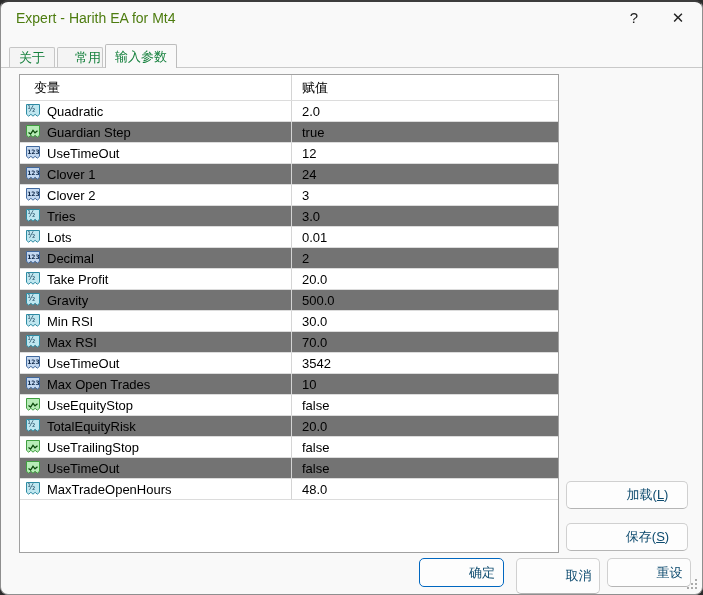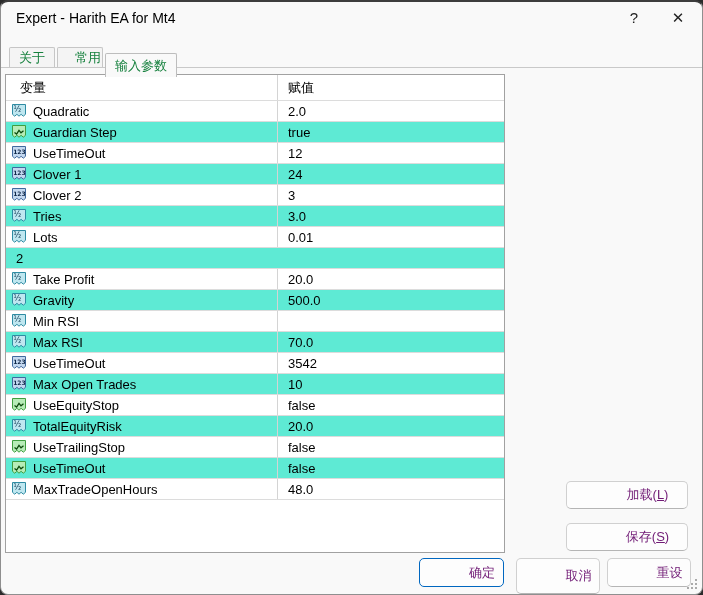--- a/index.html
+++ b/index.html
@@ -4,55 +4,55 @@
 <style>
   * { margin:0; padding:0; box-sizing:border-box; }
   html,body { width:703px; height:595px; overflow:hidden; background:#2b2b2b;
     font-family:"Liberation Sans", sans-serif; }
   .dialog { position:absolute; left:0; top:0; width:703px; height:595px;
     background:#f9f9f9; border:1px solid #8f8f8f; border-top:2px solid #3d3d3d;
     border-radius:8px; overflow:hidden; }
 
   
   .titlebar { position:absolute; top:0; left:0; right:0; height:32px; }
-  .title { position:absolute; left:15px; top:8px; font-size:14px; color:#000000; white-space:nowrap; }
+  .title { position:absolute; left:15px; top:8px; font-size:14px; color:#4d7c0f; white-space:nowrap; }
   .tb-btn { position:absolute; top:0; width:44px; height:31px; display:flex;
     align-items:center; justify-content:center; font-size:15px; color:#222; cursor:default; }
   .tb-help { right:46px; }
   .tb-close { right:2px; }
 
   
   .tabline { position:absolute; top:65px; left:0; right:0; height:1px; background:#c9c9c9; z-index:1; }
   .tab { position:absolute; display:flex; align-items:center; justify-content:center;
     font-size:13px; color:#15803d; border:1px solid #c6c6c6; border-bottom:none;
     border-radius:2px 2px 0 0; background:#f4f4f4; z-index:1; }
   .tab-inactive1 { left:8px; top:45px; width:46px; height:20px; }
   .tab-inactive2 { left:56px; top:45px; width:46px; height:20px;padding-left:16px; }
   .tab-active { left:104px; top:42px; width:72px; height:24px; background:#f9f9f9;
-    border-color:#bdbdbd; z-index:2;margin-top:9px; }
-
-  
-  .ptable { position:absolute; left:4px; top:72px; width:500px; height:479px;
+    border-color:#bdbdbd; z-index:2; }
+
+  
+  .ptable { position:absolute; left:18px; top:72px; width:540px; height:479px;
     background:#ffffff; border:1px solid #a1a1a1; overflow:hidden; }
   .thead { display:flex; height:26px; align-items:center; font-size:13px; color:#000;
     border-bottom:1px solid #dcdcdc; }
   .hc1 { width:272px; height:100%; display:flex; align-items:center; padding-left:14px;
     border-right:1px solid #d4d4d4; }
   .hc2 { flex:1; height:100%; display:flex; align-items:center; padding-left:10px; }
   .trow { display:flex; height:21px; align-items:center; font-size:13px; color:#000;
     border-bottom:1px solid #dcdcdc; background:#ffffff; }
-  .trow.alt { background:#5eead4; }
+  .trow.alt { background:#737373; }
   .tc1 { width:272px; height:100%; display:flex; align-items:center; padding-left:5px;
     border-right:1px solid #d4d4d4; }
   .tc2 { flex:1; height:100%; display:flex; align-items:center; padding-left:10px; }
   .picon { width:16px; height:16px; margin-right:6px; flex:none; display:flex; }
 
   
   .btn { position:absolute; display:flex; align-items:center; justify-content:center;
-    font-size:13px; color:#701a75; background:#fdfdfd; border:1px solid #d0d0d0;
+    font-size:13px; color:#0c4a6e; background:#fdfdfd; border:1px solid #d0d0d0;
     border-bottom-color:#b5b5b5; border-radius:5px; cursor:default;padding-left:41px; }
   .btn-load { left:565px; top:479px; width:122px; height:28px; }
   .btn-save { left:565px; top:521px; width:122px; height:28px; }
   .btn-ok   { left:418px; top:556px; width:85px; height:29px; border:1px solid #0067c0; }
   .btn-cancel { left:515px; top:556px; width:84px; height:36px; }
   .btn-reset  { left:606px; top:556px; width:84px; height:29px; }
   .acckey { text-decoration:underline; }
 
   
   .grip { position:absolute; right:5px; bottom:5px; width:12px; height:12px; }
@@ -185,20 +185,29 @@
                 <text x="2.6" y="9" font-size="8" fill="#0d3550" font-family="DejaVu Sans, sans-serif">½</text>
               </svg>
             </span>
             <span>Lots</span>
           </div>
           <div class="tc2">
             <span>0.01</span>
           </div>
         </div>
         <div class="trow alt">
+          <div class="tc1">
+            <span class="picon">
+              <svg width="16" height="16" viewBox="0 0 16 16">
+                <path d="M1.5,1.5 H14.5 V11.3 L12.3,13.2 10.1,11.3 8,13.2 5.9,11.3 3.7,13.2 1.5,11.3 Z" fill="#c4d8f0" stroke="#41699e" stroke-width="1"></path>
+                <text x="2.2" y="9.3" font-size="6" font-weight="bold" fill="#10294a" font-family="DejaVu Sans, sans-serif">123</text>
+              </svg>
+            </span>
+            <span>Decimal</span>
+          </div>
           <div class="tc2">
             <span>2</span>
           </div>
         </div>
         <div class="trow">
           <div class="tc1">
             <span class="picon">
               <svg width="16" height="16" viewBox="0 0 16 16">
                 <path d="M1.5,1.5 H14.5 V11.3 L12.3,13.2 10.1,11.3 8,13.2 5.9,11.3 3.7,13.2 1.5,11.3 Z" fill="#bfe7f0" stroke="#2e8ba3" stroke-width="1"></path>
                 <text x="2.6" y="9" font-size="8" fill="#0d3550" font-family="DejaVu Sans, sans-serif">½</text>
@@ -226,20 +235,23 @@
         </div>
         <div class="trow">
           <div class="tc1">
             <span class="picon">
               <svg width="16" height="16" viewBox="0 0 16 16">
                 <path d="M1.5,1.5 H14.5 V11.3 L12.3,13.2 10.1,11.3 8,13.2 5.9,11.3 3.7,13.2 1.5,11.3 Z" fill="#bfe7f0" stroke="#2e8ba3" stroke-width="1"></path>
                 <text x="2.6" y="9" font-size="8" fill="#0d3550" font-family="DejaVu Sans, sans-serif">½</text>
               </svg>
             </span>
             <span>Min RSI</span>
+          </div>
+          <div class="tc2">
+            <span>30.0</span>
           </div>
         </div>
         <div class="trow alt">
           <div class="tc1">
             <span class="picon">
               <svg width="16" height="16" viewBox="0 0 16 16">
                 <path d="M1.5,1.5 H14.5 V11.3 L12.3,13.2 10.1,11.3 8,13.2 5.9,11.3 3.7,13.2 1.5,11.3 Z" fill="#bfe7f0" stroke="#2e8ba3" stroke-width="1"></path>
                 <text x="2.6" y="9" font-size="8" fill="#0d3550" font-family="DejaVu Sans, sans-serif">½</text>
               </svg>
             </span>

